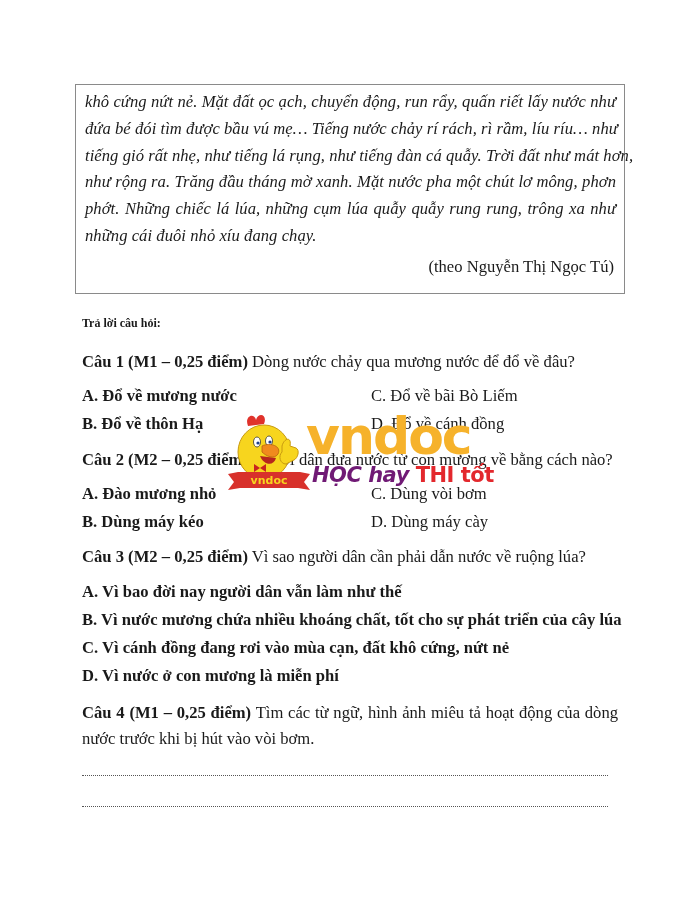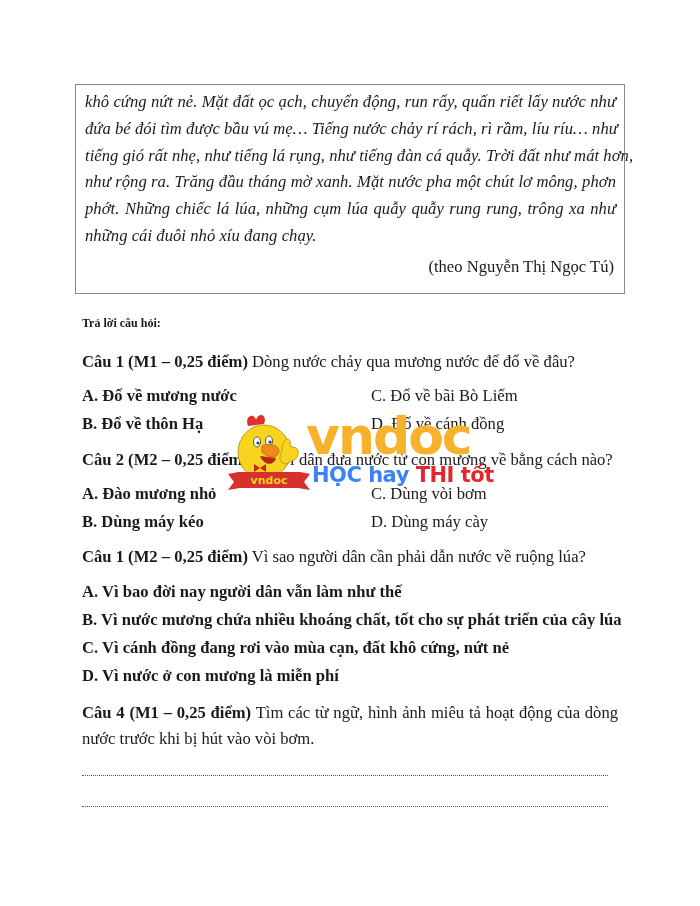--- a/index.html
+++ b/index.html
@@ -117,21 +117,21 @@
       position: absolute;
       left: 86px;
       top: 56px;
       font-family: "DejaVu Sans", sans-serif;
       font-weight: bold;
       font-size: 21px;
       line-height: 22px;
       letter-spacing: -0.5px;
       white-space: nowrap;
     }
-    .wm-green { color: #3b82f6; }
+    .wm-green { color: #701a75; font-style: italic; }
     .wm-red { color: #E3282D; }
     .wm-mascot {
       position: absolute;
       left: 0;
       top: 4px;
       width: 86px;
       height: 84px;
     }
   </style>
 </head>
@@ -163,21 +163,21 @@
 
   <div class="question" style="top:447px;">
     <span class="qlabel">Câu 2 (M2 – 0,25 điểm)</span><span> Người dân đưa nước từ con mương về bằng cách nào?</span>
   </div>
   <div class="option col-left" style="top:484px;">A. Đào mương nhỏ</div>
   <div class="option col-right" style="top:484px;">C. Dùng vòi bơm</div>
   <div class="option col-left" style="top:512px;">B. Dùng máy kéo</div>
   <div class="option col-right" style="top:512px;">D. Dùng máy cày</div>
 
   <div class="question" style="top:544px;">
-    <span class="qlabel">Câu 1 (M2 – 0,25 điểm)</span><span> Vì sao người dân cần phải dẫn nước về ruộng lúa?</span>
+    <span class="qlabel">Câu 3 (M2 – 0,25 điểm)</span><span> Vì sao người dân cần phải dẫn nước về ruộng lúa?</span>
   </div>
   <div class="option col-left" style="top:582px;">A. Vì bao đời nay người dân vẫn làm như thế</div>
   <div class="option col-left" style="top:610px;">B. Vì nước mương chứa nhiều khoáng chất, tốt cho sự phát triển của cây lúa</div>
   <div class="option col-left" style="top:666px;">D. Vì nước ở con mương là miễn phí</div>
   <div class="option col-left" style="top:638px;">C. Vì cánh đồng đang rơi vào mùa cạn, đất khô cứng, nứt nẻ</div>
 
   <div class="question justify" style="top:700px;">
     <span class="line1"><span class="qlabel">Câu 4 (M1 – 0,25 điểm)</span><span> Tìm các từ ngữ, hình ảnh miêu tả hoạt động của dòng</span></span>
     <span>nước trước khi bị hút vào vòi bơm.</span>
   </div>

